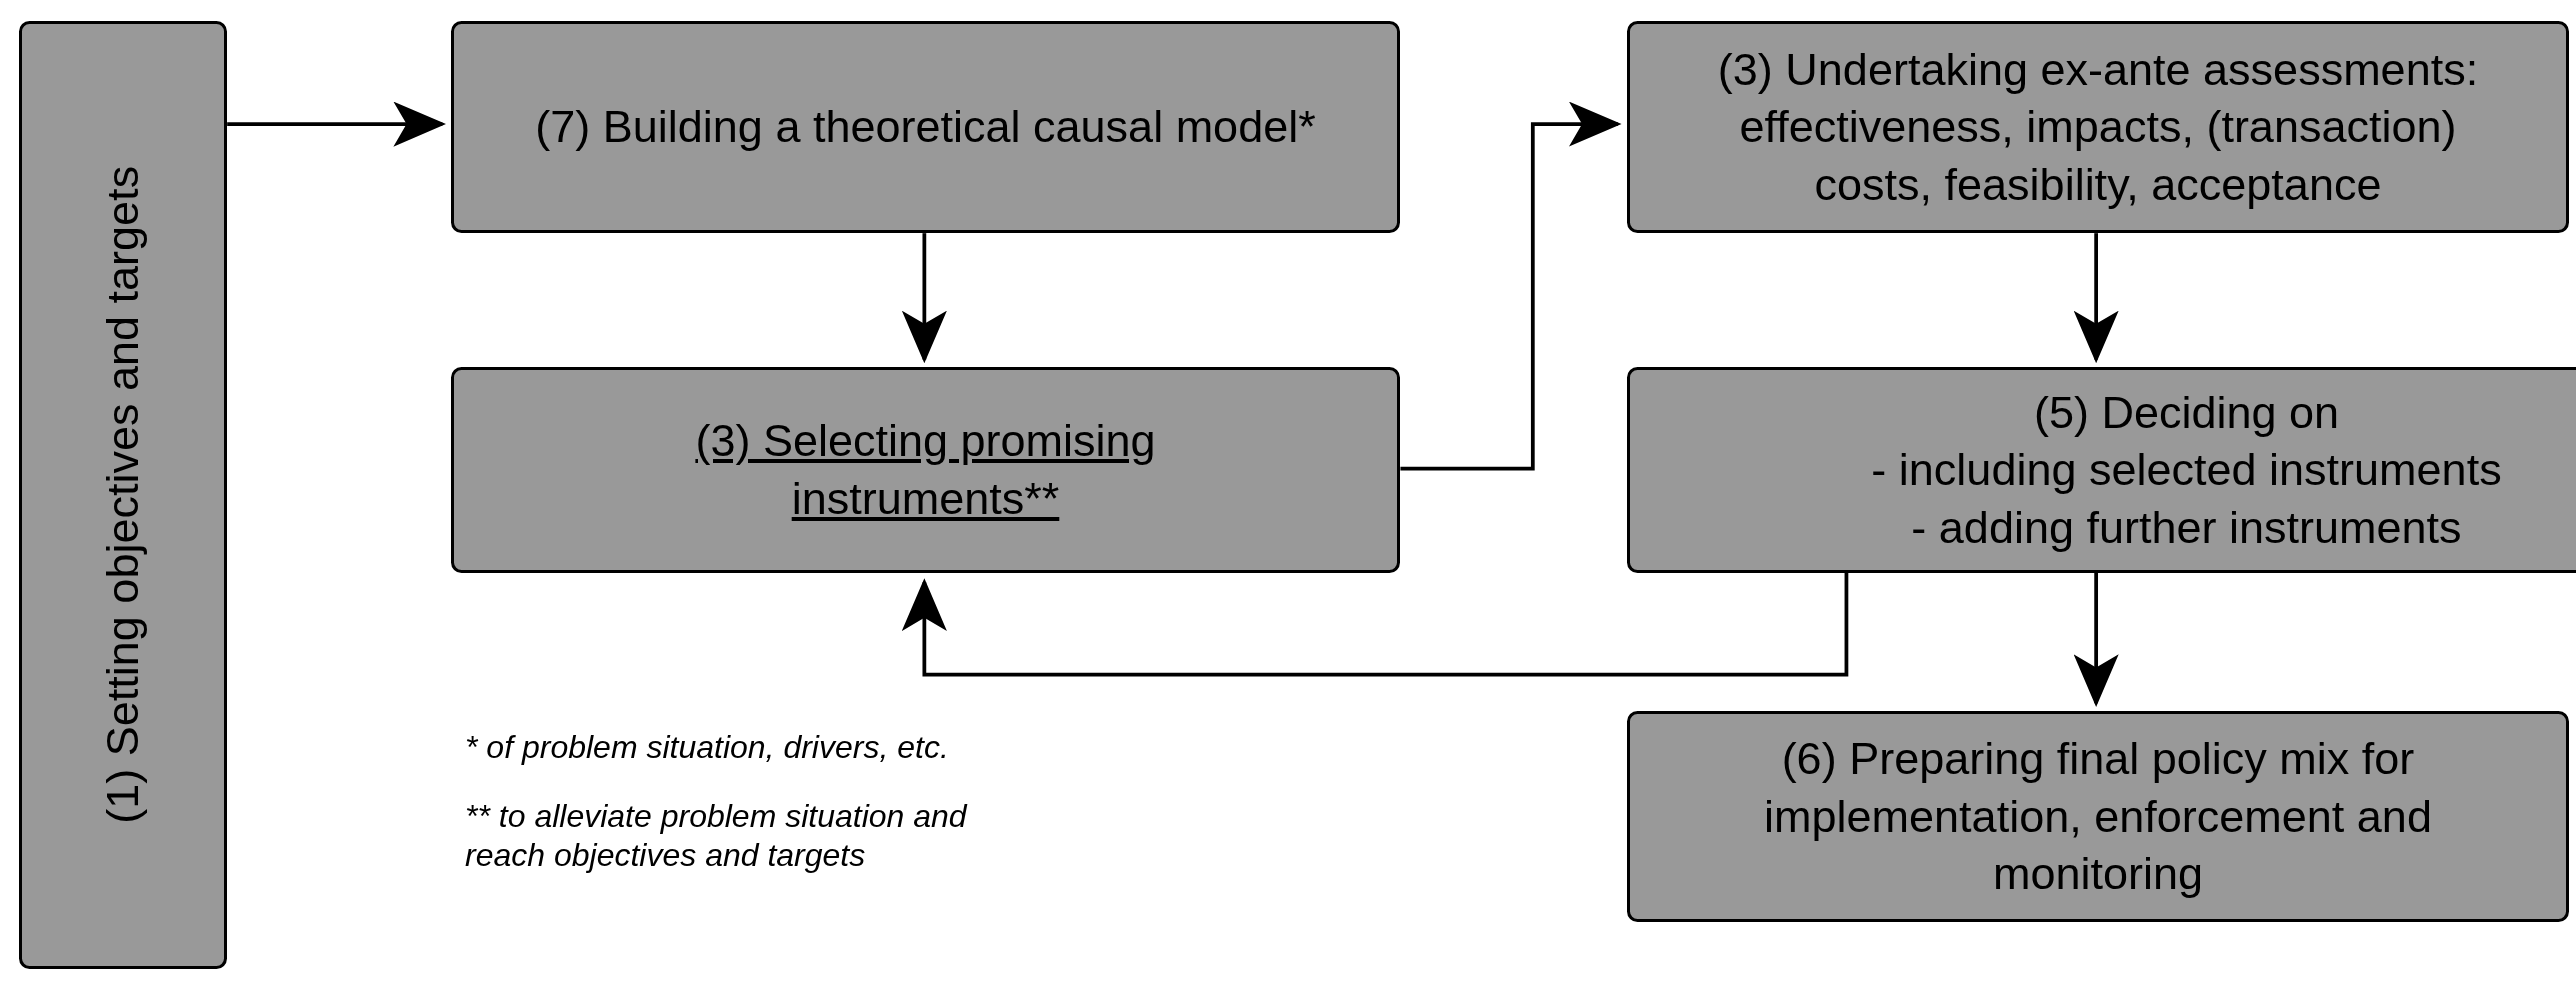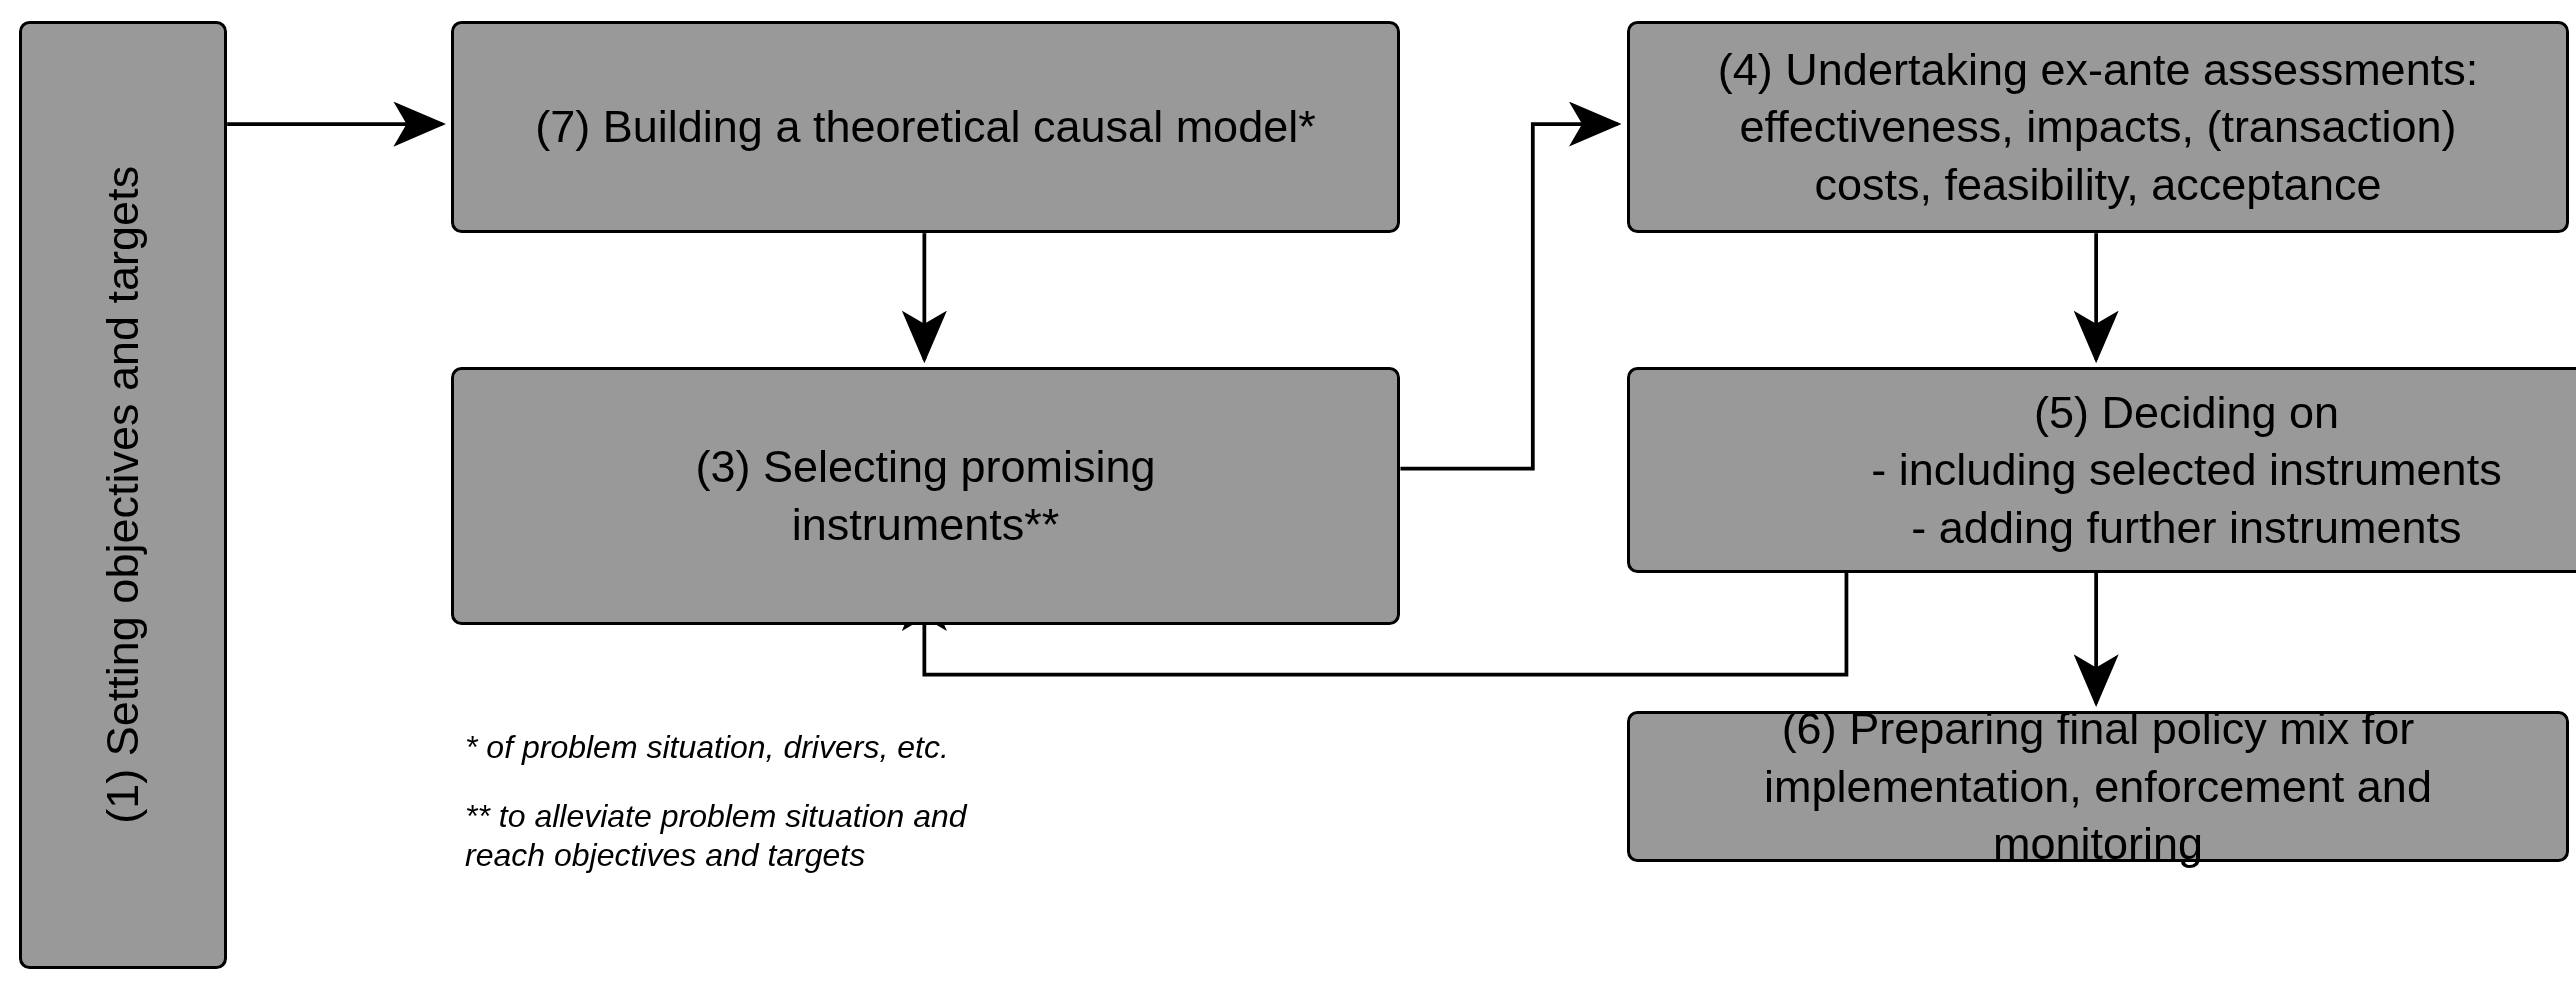--- a/index.html
+++ b/index.html
@@ -37,24 +37,24 @@
     text-align: center;
     color: #000000;
     font-size: 45px;
     line-height: 1.28;
     padding: 4.5px 12px;
     white-space: pre-line;
   }
   
   #node-1 { left: 19px;   top: 21px;   width: 208px;  height: 948px; }
   #node-2 { left: 451px;  top: 21px;   width: 949px; height: 212px; }
-  #node-3 { left: 451px;  top: 367px;  width: 949px; height: 258px; }
+  #node-3 { left: 451px;  top: 367px;  width: 949px; height: 206px; text-decoration: underline; }
   #node-4 { left: 1627px; top: 21px;   width: 942px; height: 212px; }
   #node-5 { left: 1627px; top: 367px;  width: 1119px; height: 206px; }
-  #node-6 { left: 1627px; top: 711px;  width: 942px; height: 151px; }
+  #node-6 { left: 1627px; top: 711px;  width: 942px; height: 211px; }
 
   #node-1 .vlabel {
     transform: rotate(-90deg);
     white-space: nowrap;
     font-size: 45px;
   }
   #node-1 {
     padding: 0;
   }
 
@@ -110,21 +110,21 @@
 
   <div class="node" id="node-1">
     <span class="vlabel">(1) Setting objectives and targets</span>
   </div>
 
   <div class="node" id="node-2">(7) Building a theoretical causal model*</div>
 
   <div class="node" id="node-3">(3) Selecting promising
 instruments**</div>
 
-  <div class="node" id="node-4">(4) Undertaking ex-ante assessments:
+  <div class="node" id="node-4">(3) Undertaking ex-ante assessments:
 effectiveness, impacts, (transaction)
 costs, feasibility, acceptance</div>
 
   <div class="node" id="node-5">(5) Deciding on
 - including selected instruments
 - adding further instruments</div>
 
   <div class="node" id="node-6">(6) Preparing final policy mix for
 implementation, enforcement and
 monitoring</div>

